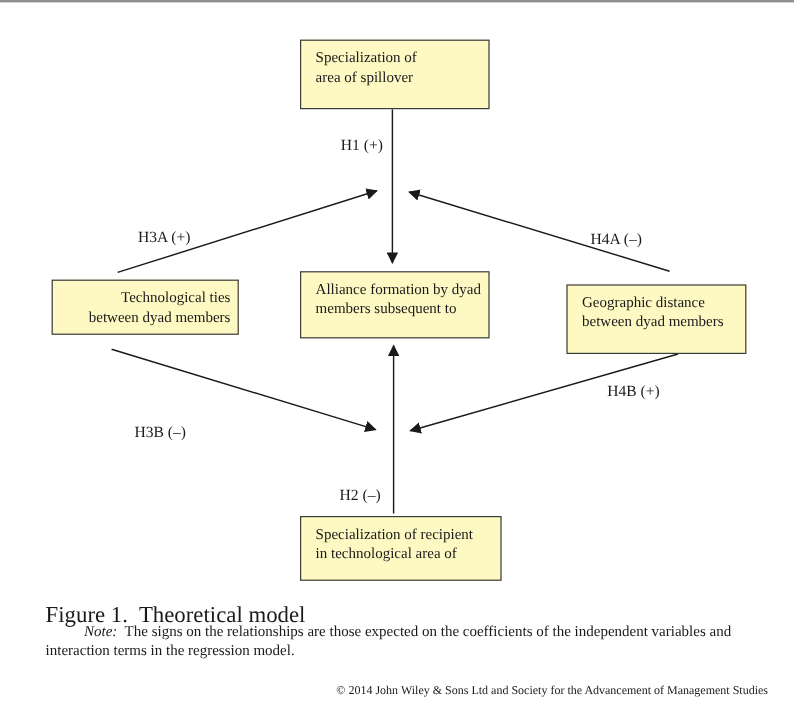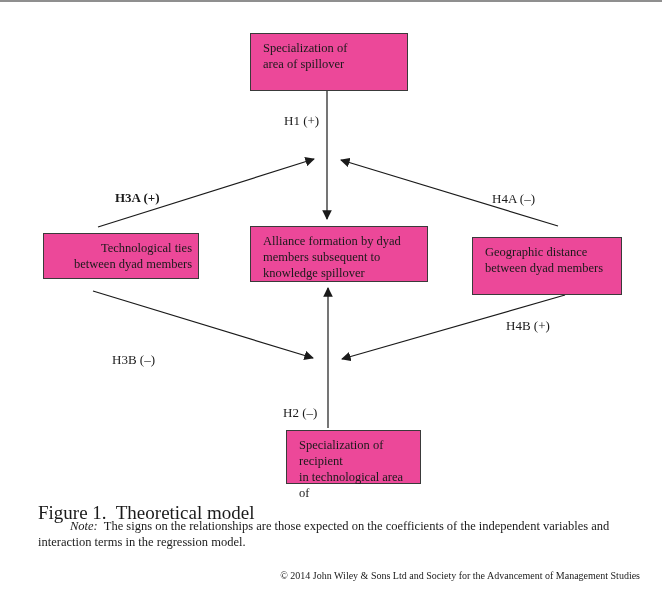--- a/index.html
+++ b/index.html
@@ -14,21 +14,21 @@
     position: absolute; left: 0; top: 0; width: 662px; height: 2px;
     background: #8f8f8f;
   }
   svg.arrows {
     position: absolute; left: 0; top: 0; width: 662px; height: 599px;
     pointer-events: none;
   }
   .dbox {
     position: absolute;
     border: 1px solid #3a3a3a;
-    background: #ec4899;
+    background: #fef9c3;
     font-size: 12.5px;
     line-height: 16px;
     padding: 6px 6px 0 12px;
   }
   .hlabel {
     position: absolute;
     font-size: 13px;
     line-height: 15px;
     white-space: nowrap;
   }
@@ -69,43 +69,42 @@
   <line x1="93" y1="291" x2="313" y2="358" stroke="#1a1a1a" stroke-width="1.2" marker-end="url(#ah)"></line>
 
   <line x1="565" y1="295" x2="342" y2="359" stroke="#1a1a1a" stroke-width="1.2" marker-end="url(#ah)"></line>
 </svg>
 
 <div class="dbox" style="left:250px; top:33px; width:158px; height:58px;">
   <div>Specialization of</div>
   <div>area of spillover</div>
 </div>
 
-<div class="dbox" style="left:250px; top:226px; width:178px; height:56px;">
+<div class="dbox" style="left:250px; top:226px; width:158px; height:56px;">
   <div>Alliance formation by dyad</div>
   <div>members subsequent to</div>
-  <div>knowledge spillover</div>
 </div>
 
 <div class="dbox" style="left:43px; top:233px; width:156px; height:46px;text-align:right;">
   <div>Technological ties</div>
   <div>between dyad members</div>
 </div>
 
 <div class="dbox" style="left:472px; top:237px; width:150px; height:58px;">
   <div>Geographic distance</div>
   <div>between dyad members</div>
 </div>
 
-<div class="dbox" style="left:250px; top:430px; width:135px; height:54px;margin-left:36px;">
+<div class="dbox" style="left:250px; top:430px; width:168px; height:54px;">
   <div>Specialization of recipient</div>
   <div>in technological area of</div>
 </div>
 
 <div class="hlabel" style="left:284px; top:113px;">H1 (+)</div>
-<div class="hlabel" style="left:115px; top:190px;font-weight:bold;">H3A (+)</div>
+<div class="hlabel" style="left:115px; top:190px;">H3A (+)</div>
 <div class="hlabel" style="left:492px; top:191px;">H4A (–)</div>
 <div class="hlabel" style="left:112px; top:320px;margin-top:32px;">H3B (–)</div>
 <div class="hlabel" style="left:506px; top:318px;">H4B (+)</div>
 <div class="hlabel" style="left:283px; top:405px;">H2 (–)</div>
 
 <div class="caption-title">Figure 1.  Theoretical model</div>
 <div class="caption-note"><span class="note-label">Note:</span><span>  The signs on the relationships are those expected on the coefficients of the independent variables and interaction terms in the regression model.</span></div>
 
 <div class="copyright">© 2014 John Wiley &amp; Sons Ltd and Society for the Advancement of Management Studies</div>
 

